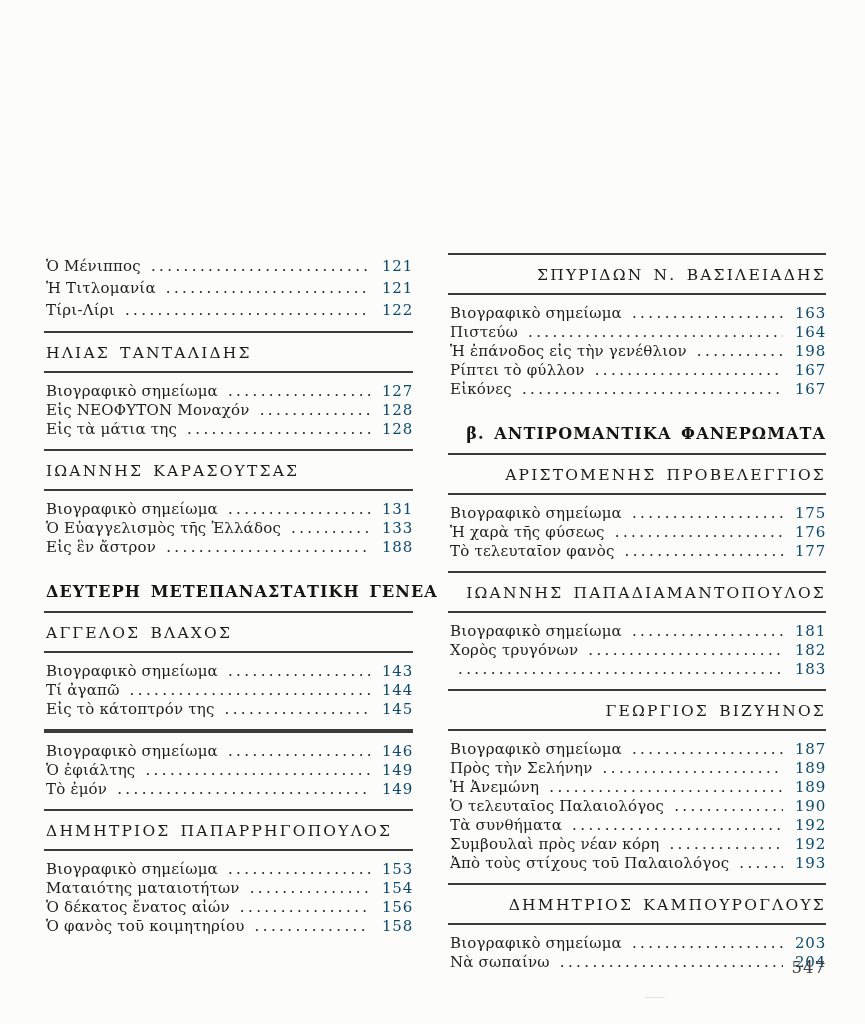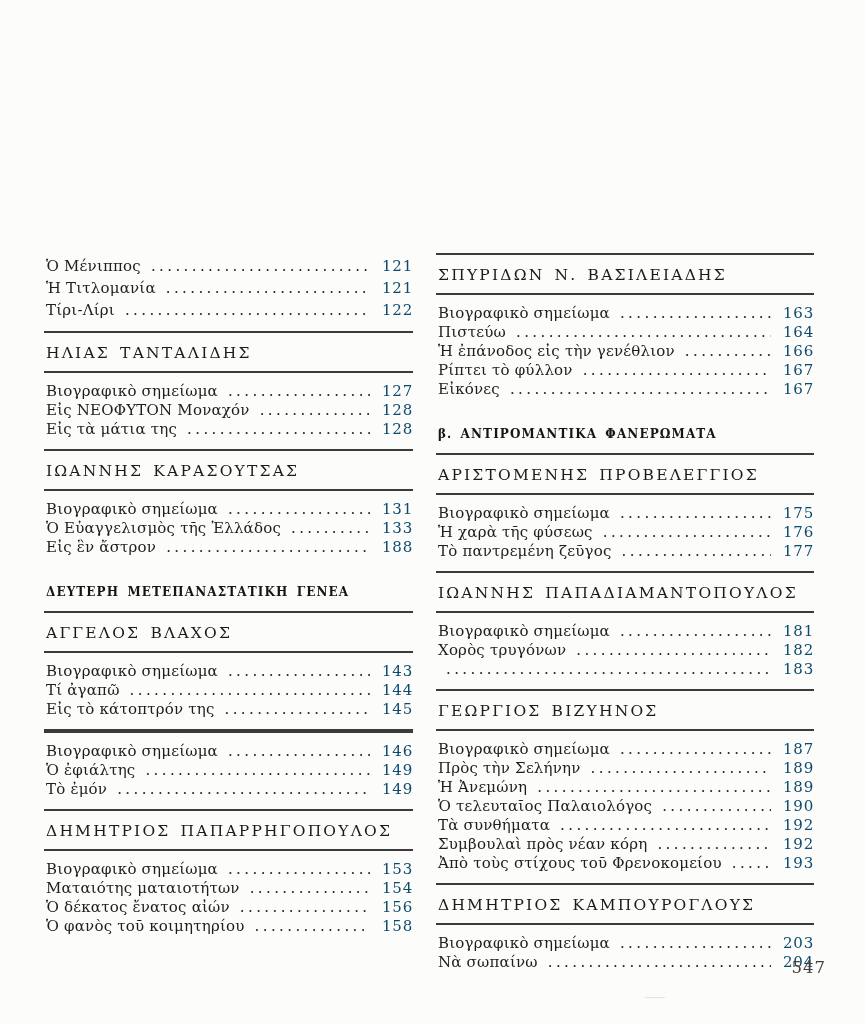--- a/index.html
+++ b/index.html
@@ -15,38 +15,38 @@
   .page {
     position: relative;
     width: 865px;
     height: 1024px;
     background: #fcfcfa;
   }
   .col {
     position: absolute;
   }
   .col-left  { left: 44px;  top: 252px; width: 369px; }
-  .col-right { left: 436px; top: 253px; width: 378px; }
+  .col-right { left: 448px; top: 253px; width: 378px; text-align: right; }
 
   .rule {
     height: 0;
     border-top: 2px solid #3b3b3b;
   }
   .author-name {
     font-size: 15.5px;
     line-height: 18px;
     letter-spacing: 2.2px;
     word-spacing: 3px;
     padding: 11px 0 9px 2px;
     color: #1b1b1b;
     white-space: nowrap;
   }
   .part-head {
     font-weight: bold;
-    font-size: 12px;
+    font-size: 16px;
     line-height: 20px;
     letter-spacing: 1.1px;
     word-spacing: 3px;
     margin: 15px 0 9px;
     padding-left: 2px;
     color: #151515;
     white-space: nowrap;
   }
   .entries {
     padding: 9px 0 10px;
@@ -236,21 +236,21 @@
             <span class="pageno">163</span>
           </div>
           <div class="toc-row">
             <span class="title">Πιστεύω</span>
             <span class="dots">..........................................................................................</span>
             <span class="pageno">164</span>
           </div>
           <div class="toc-row">
             <span class="title">Ἡ ἐπάνοδος εἰς τὴν γενέθλιον</span>
             <span class="dots">..........................................................................................</span>
-            <span class="pageno">166</span>
+            <span class="pageno">198</span>
           </div>
           <div class="toc-row">
             <span class="title">Ρίπτει τὸ φύλλον</span>
             <span class="dots">..........................................................................................</span>
             <span class="pageno">167</span>
           </div>
           <div class="toc-row">
             <span class="title">Εἰκόνες</span>
             <span class="dots">..........................................................................................</span>
             <span class="pageno">167</span>
@@ -265,21 +265,21 @@
             <span class="title">Βιογραφικὸ σημείωμα</span>
             <span class="dots">..........................................................................................</span>
             <span class="pageno">175</span>
           </div>
           <div class="toc-row">
             <span class="title">Ἡ χαρὰ τῆς φύσεως</span>
             <span class="dots">..........................................................................................</span>
             <span class="pageno">176</span>
           </div>
           <div class="toc-row">
-            <span class="title">Τὸ παντρεμένη ζεῦγος</span>
+            <span class="title">Τὸ τελευταῖον φανὸς</span>
             <span class="dots">..........................................................................................</span>
             <span class="pageno">177</span>
           </div>
         </div>
         <div class="rule"></div>
         <div class="author-name">ΙΩΑΝΝΗΣ ΠΑΠΑΔΙΑΜΑΝΤΟΠΟΥΛΟΣ</div>
         <div class="rule"></div>
         <div class="entries">
           <div class="toc-row">
             <span class="title">Βιογραφικὸ σημείωμα</span>
@@ -324,21 +324,21 @@
             <span class="title">Τὰ συνθήματα</span>
             <span class="dots">..........................................................................................</span>
             <span class="pageno">192</span>
           </div>
           <div class="toc-row">
             <span class="title">Συμβουλαὶ πρὸς νέαν κόρη</span>
             <span class="dots">..........................................................................................</span>
             <span class="pageno">192</span>
           </div>
           <div class="toc-row">
-            <span class="title">Ἀπὸ τοὺς στίχους τοῦ Φρενοκομείου</span>
+            <span class="title">Ἀπὸ τοὺς στίχους τοῦ Παλαιολόγος</span>
             <span class="dots">..........................................................................................</span>
             <span class="pageno">193</span>
           </div>
         </div>
         <div class="rule"></div>
         <div class="author-name">ΔΗΜΗΤΡΙΟΣ ΚΑΜΠΟΥΡΟΓΛΟΥΣ</div>
         <div class="rule"></div>
         <div class="entries">
           <div class="toc-row">
             <span class="title">Βιογραφικὸ σημείωμα</span>

